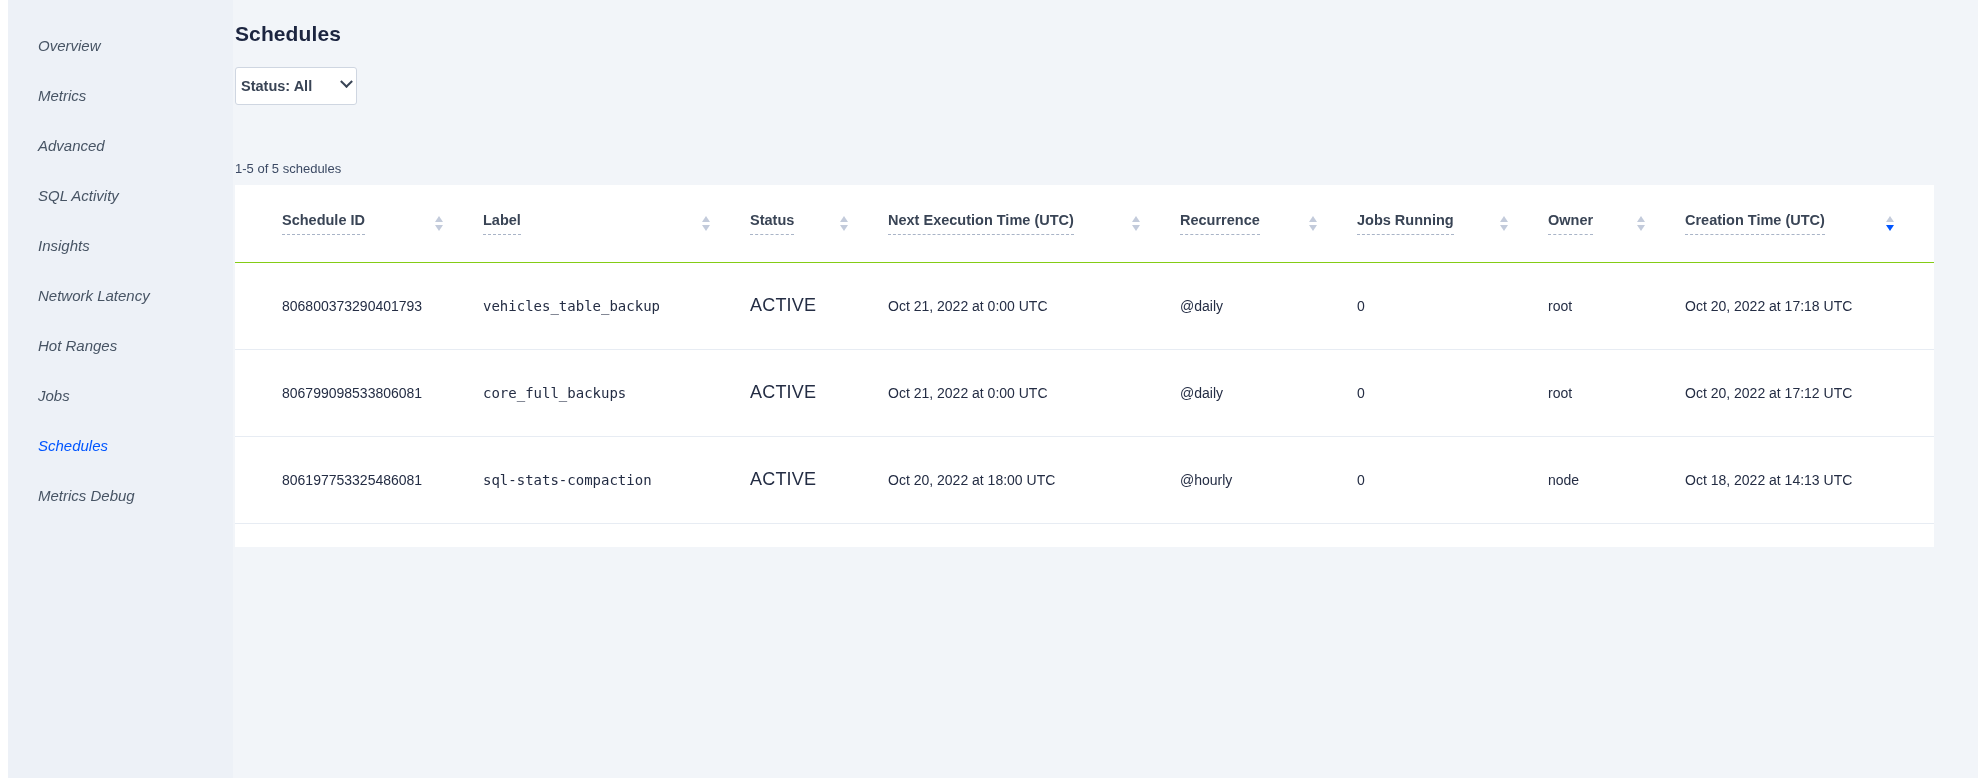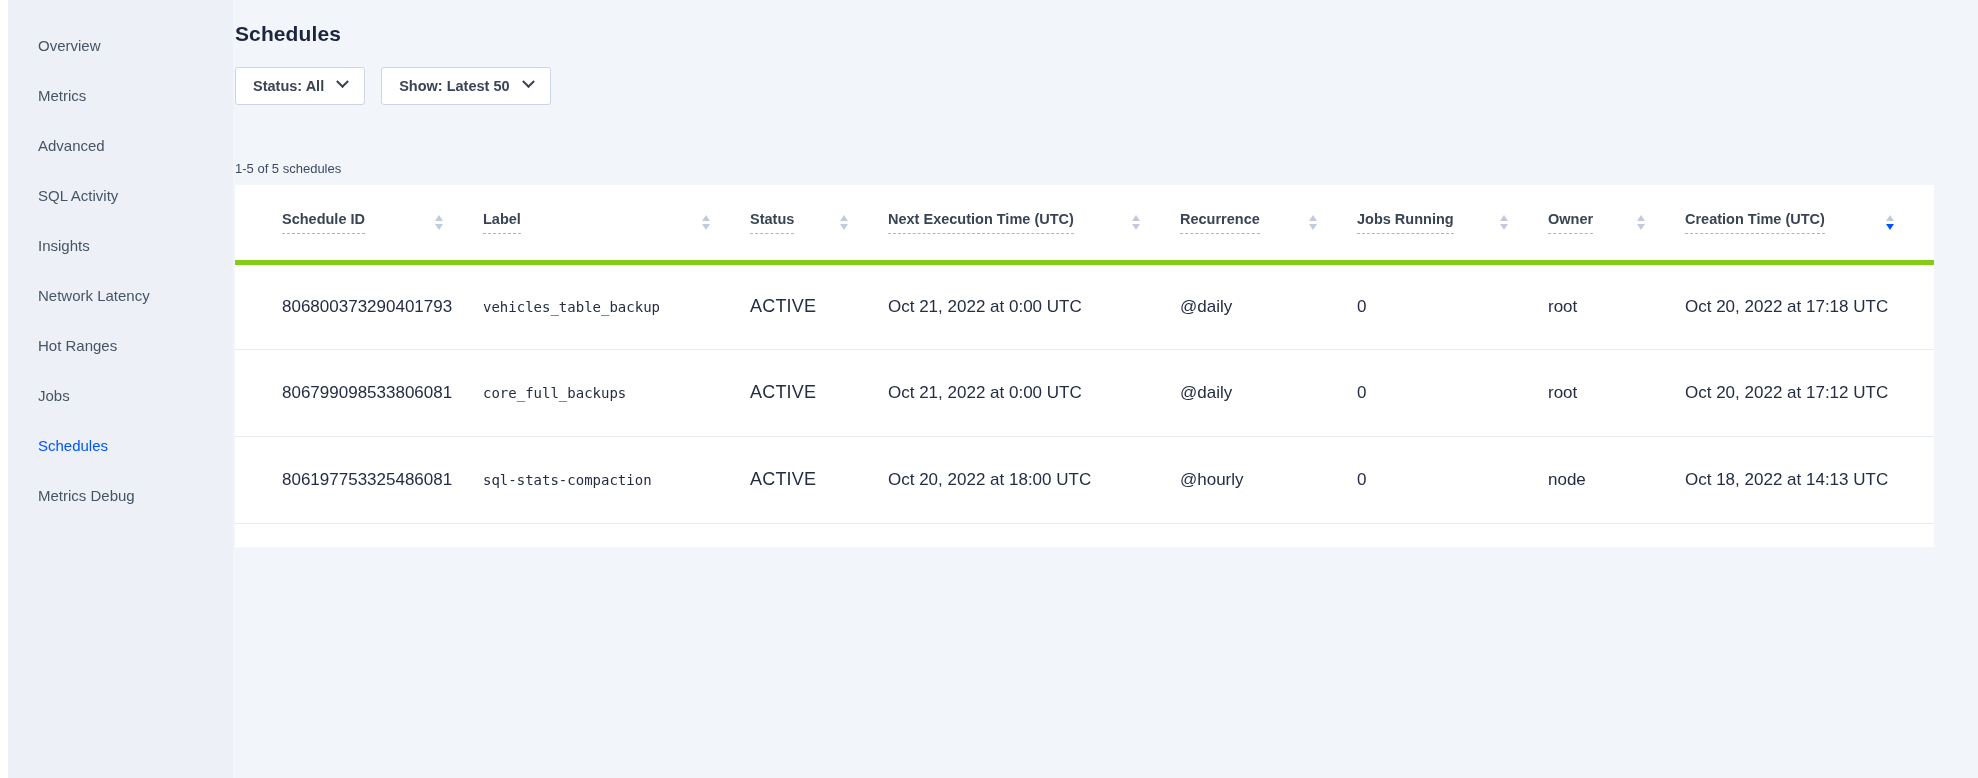--- a/index.html
+++ b/index.html
@@ -19,41 +19,42 @@
     background: #edf1f7;
     padding: 36px 0 0 30px;
   }
   .nav-item {
     font-size: 15px;
     line-height: 20px;
     margin-bottom: 30px;
     color: #475464;
     cursor: pointer;
     white-space: nowrap;
+    font-style: italic;
   }
   .nav-item.active { color: #0055ff; }
   
   .main { flex: 1; padding: 22px 44px 0 2px; }
   .page-title {
     font-size: 21px;
     font-weight: 700;
     color: #1c2540;
     letter-spacing: 0.1px;
     margin-bottom: 21px;
   }
   .filters { display: flex; gap: 16px; margin-bottom: 56px; }
   .dropdown-btn {
     height: 38px;
     background: #ffffff;
     border: 1px solid #cfd6e1;
     border-radius: 3px;
     display: inline-flex;
     align-items: center;
-    gap: 14px;
-    padding: 0 17px;
+    gap: 30px;
+    padding: 0 5px;
     font-family: "Liberation Sans", sans-serif;
     font-size: 14.5px;
     font-weight: 700;
     color: #394455;
     cursor: pointer;
   }
   .chevron {
     width: 9px; height: 9px;
     border-right: 2px solid #394455;
     border-bottom: 2px solid #394455;
@@ -68,21 +69,21 @@
   
   .card { background: #ffffff; padding-bottom: 23px; }
   table { width: 100%; border-collapse: collapse; table-layout: fixed; }
   col.c1 { width: 248px; } col.c2 { width: 267px; } col.c3 { width: 138px; }
   col.c4 { width: 292px; } col.c5 { width: 177px; } col.c6 { width: 191px; }
   col.c7 { width: 137px; } col.c8 { width: 249px; }
   th {
     height: 77px;
     text-align: right;
     vertical-align: middle;
-    border-bottom: 5px solid #84cc16;
+    border-bottom: 1px solid #84cc16;
     cursor: pointer;
   }
   th:first-child, td:first-child { padding-left: 47px; }
   .th-inner {
     display: flex;
     align-items: center;
     justify-content: space-between;
     padding-right: 40px;
   }
   .th-label {
@@ -104,21 +105,21 @@
     width: 0; height: 0;
     border-left: 4.5px solid transparent;
     border-right: 4.5px solid transparent;
     border-top: 6px solid #c3cbdb;
   }
   .tri-down.active { border-top-color: #0055ff; }
   td {
     height: 87px;
     vertical-align: middle;
     border-bottom: 1px solid #e7ecf3;
-    font-size: 17px;
+    font-size: 14px;
     color: #242d44;
     white-space: nowrap;
   }
   .mono {
     font-family: "DejaVu Sans Mono", monospace;
     font-weight: 400;
     font-size: 14px;
     color: #242d44;
   }
   .status-cell { font-size: 18px; letter-spacing: 0.2px; }
@@ -140,24 +141,20 @@
   <div class="nav-item active">Schedules</div>
   <div class="nav-item">Metrics Debug</div>
 </nav>
 
 <main class="main">
   <h1 class="page-title">Schedules</h1>
 
   <div class="filters">
     <button class="dropdown-btn">
       <span>Status: All</span>
-      <span class="chevron"></span>
-    </button>
-    <button class="dropdown-btn">
-      <span>Show: Latest 50</span>
       <span class="chevron"></span>
     </button>
   </div>
 
   <div class="results-count">1-5 of 5 schedules</div>
 
   <div class="card">
     <table>
       <colgroup>
         <col class="c1">

